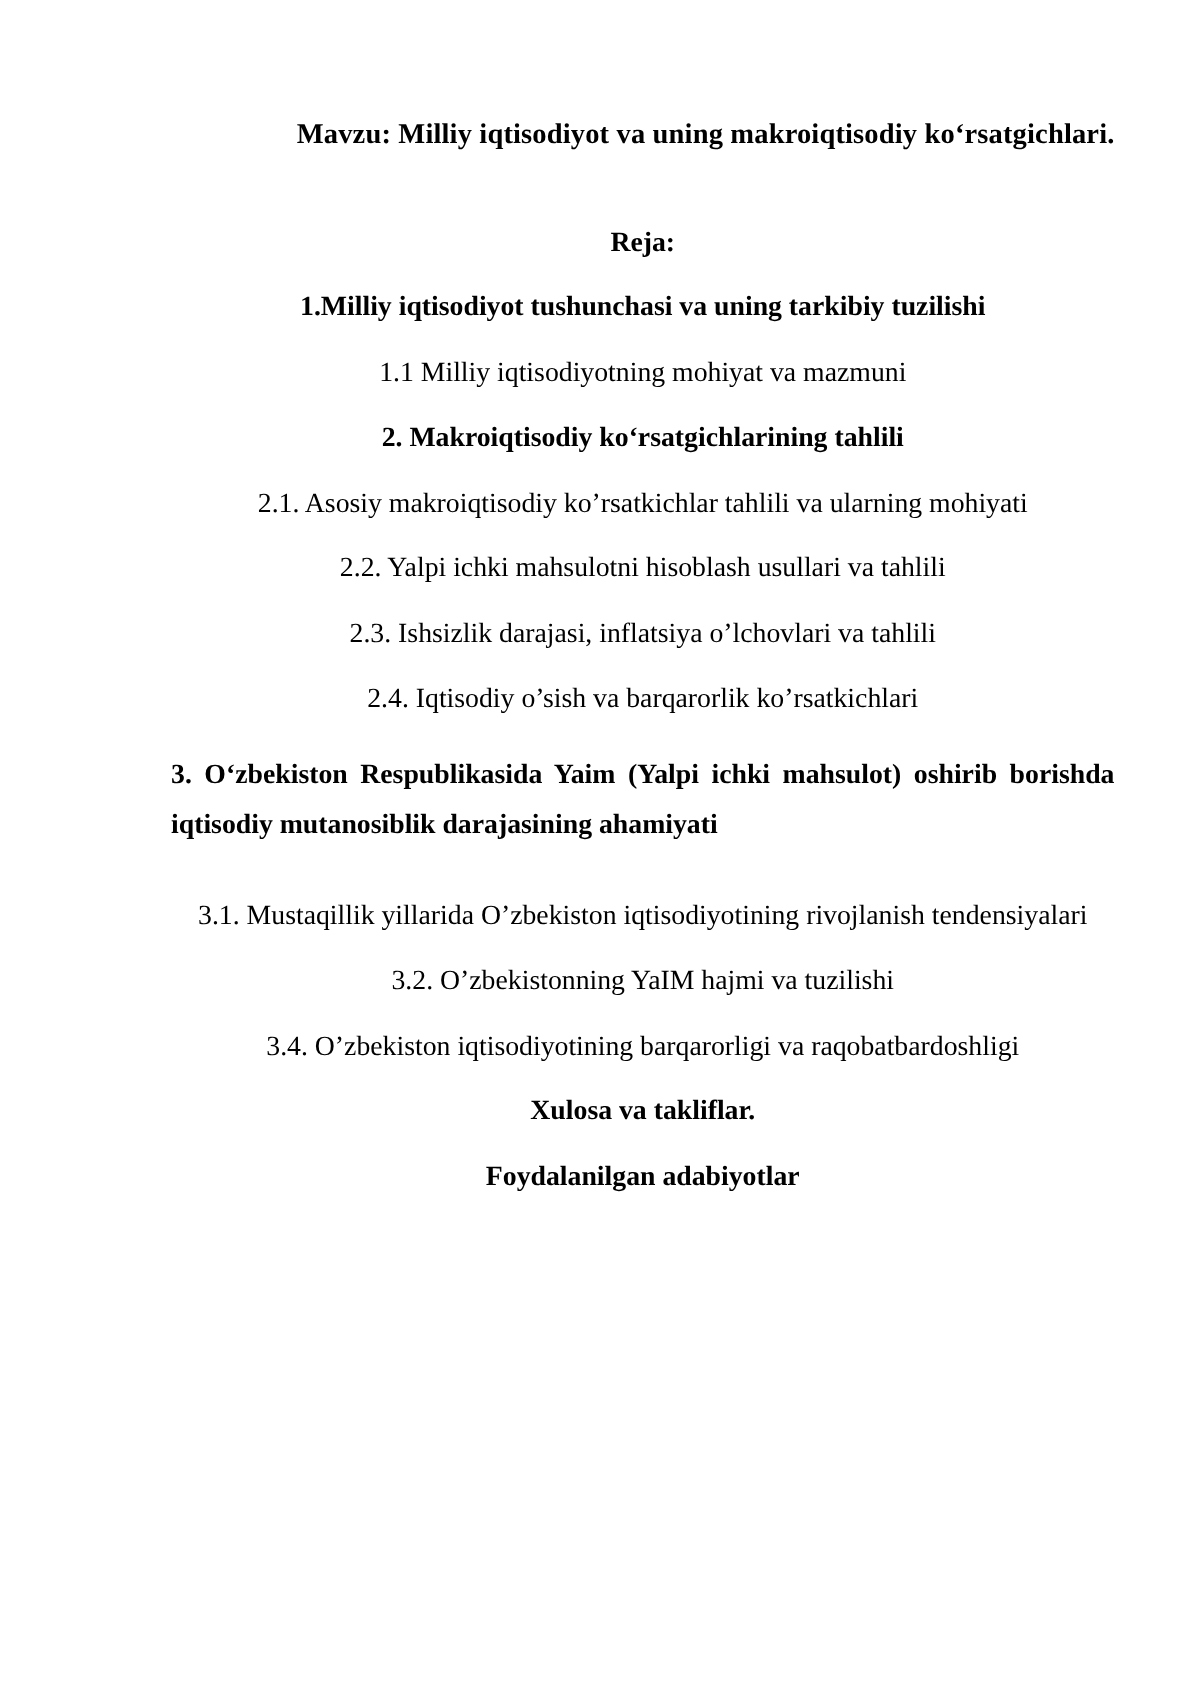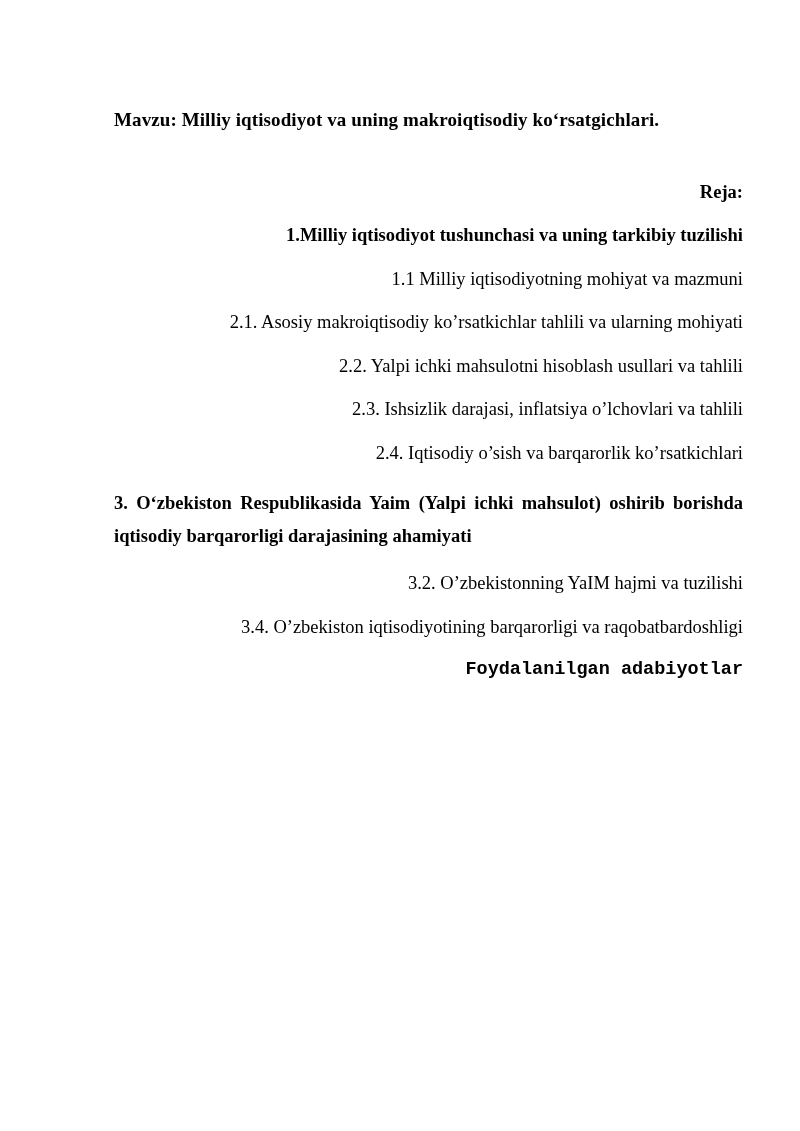--- a/index.html
+++ b/index.html
@@ -21,92 +21,94 @@
   }
   .content {
     position: absolute;
     left: 114px;
     top: 0;
     width: 629px; 
   }
   .doc-title {
     font-size: 19px;
     font-weight: bold;
-    text-align: left;
+    text-align: right;
     line-height: 1.25;
     margin: 0;
-    padding-top: 108px;
+    padding-top: 78px;
     letter-spacing: 0.1px;
   }
   .spacer-title {
     height: 51px;
   }
   .block {
     font-size: 18.5px;
     line-height: 1.0;
     margin: 0 0 25px 0;
-    text-align: right;
+    text-align: center;
     white-space: pre-wrap;
   }
   .block.bold {
     font-weight: bold;
   }
   .block.justify {
     text-align: justify;
     line-height: 1.78;
-    margin-bottom: 21px;
+    margin-bottom: 35px;
     white-space: normal;
   }
   .block.justify > span.jline {
     display: block;
   }
   .block.justify > span.jline.stretch {
     text-align: justify;
     text-align-last: justify;
   }
   .block:last-child {
     margin-bottom: 0;
-    font-family: Liberation Mono, monospace;
   }
 </style>
 </head>
 <body>
 
 <div class="page">
   <div class="content">
 
     <div class="doc-title">Mavzu: Milliy iqtisodiyot va uning makroiqtisodiy koʻrsatgichlari.</div>
 
     <div class="spacer-title"></div>
 
     <div class="block bold">Reja:</div>
 
     <div class="block bold">1.Milliy iqtisodiyot tushunchasi va uning tarkibiy tuzilishi</div>
 
     <div class="block">1.1 Milliy iqtisodiyotning mohiyat va mazmuni</div>
 
 
 
+    <div class="block bold">2. Makroiqtisodiy koʻrsatgichlarining tahlili</div>
 
     <div class="block">2.1. Asosiy makroiqtisodiy ko’rsatkichlar tahlili va ularning mohiyati</div>
 
     <div class="block">2.2. Yalpi ichki mahsulotni hisoblash usullari va tahlili</div>
 
     <div class="block">2.3. Ishsizlik darajasi, inflatsiya o’lchovlari va tahlili</div>
 
     <div class="block">2.4. Iqtisodiy o’sish va barqarorlik ko’rsatkichlari</div>
 
     <div class="block bold justify">
       <span class="jline stretch">3. Oʻzbekiston Respublikasida Yaim (Yalpi ichki mahsulot) oshirib borishda</span>
-      <span class="jline">iqtisodiy barqarorligi darajasining ahamiyati</span>
+      <span class="jline">iqtisodiy mutanosiblik darajasining ahamiyati</span>
     </div>
 
+    <div class="block">3.1. Mustaqillik yillarida O’zbekiston iqtisodiyotining rivojlanish tendensiyalari</div>
 
     <div class="block">3.2. O’zbekistonning YaIM hajmi va tuzilishi</div>
 
 
     <div class="block">3.4. O’zbekiston iqtisodiyotining barqarorligi va raqobatbardoshligi</div>
 
+    <div class="block bold">Xulosa va takliflar.</div>
 
     <div class="block bold">Foydalanilgan adabiyotlar</div>
 
   </div>
 </div>
 
 </body></html>

